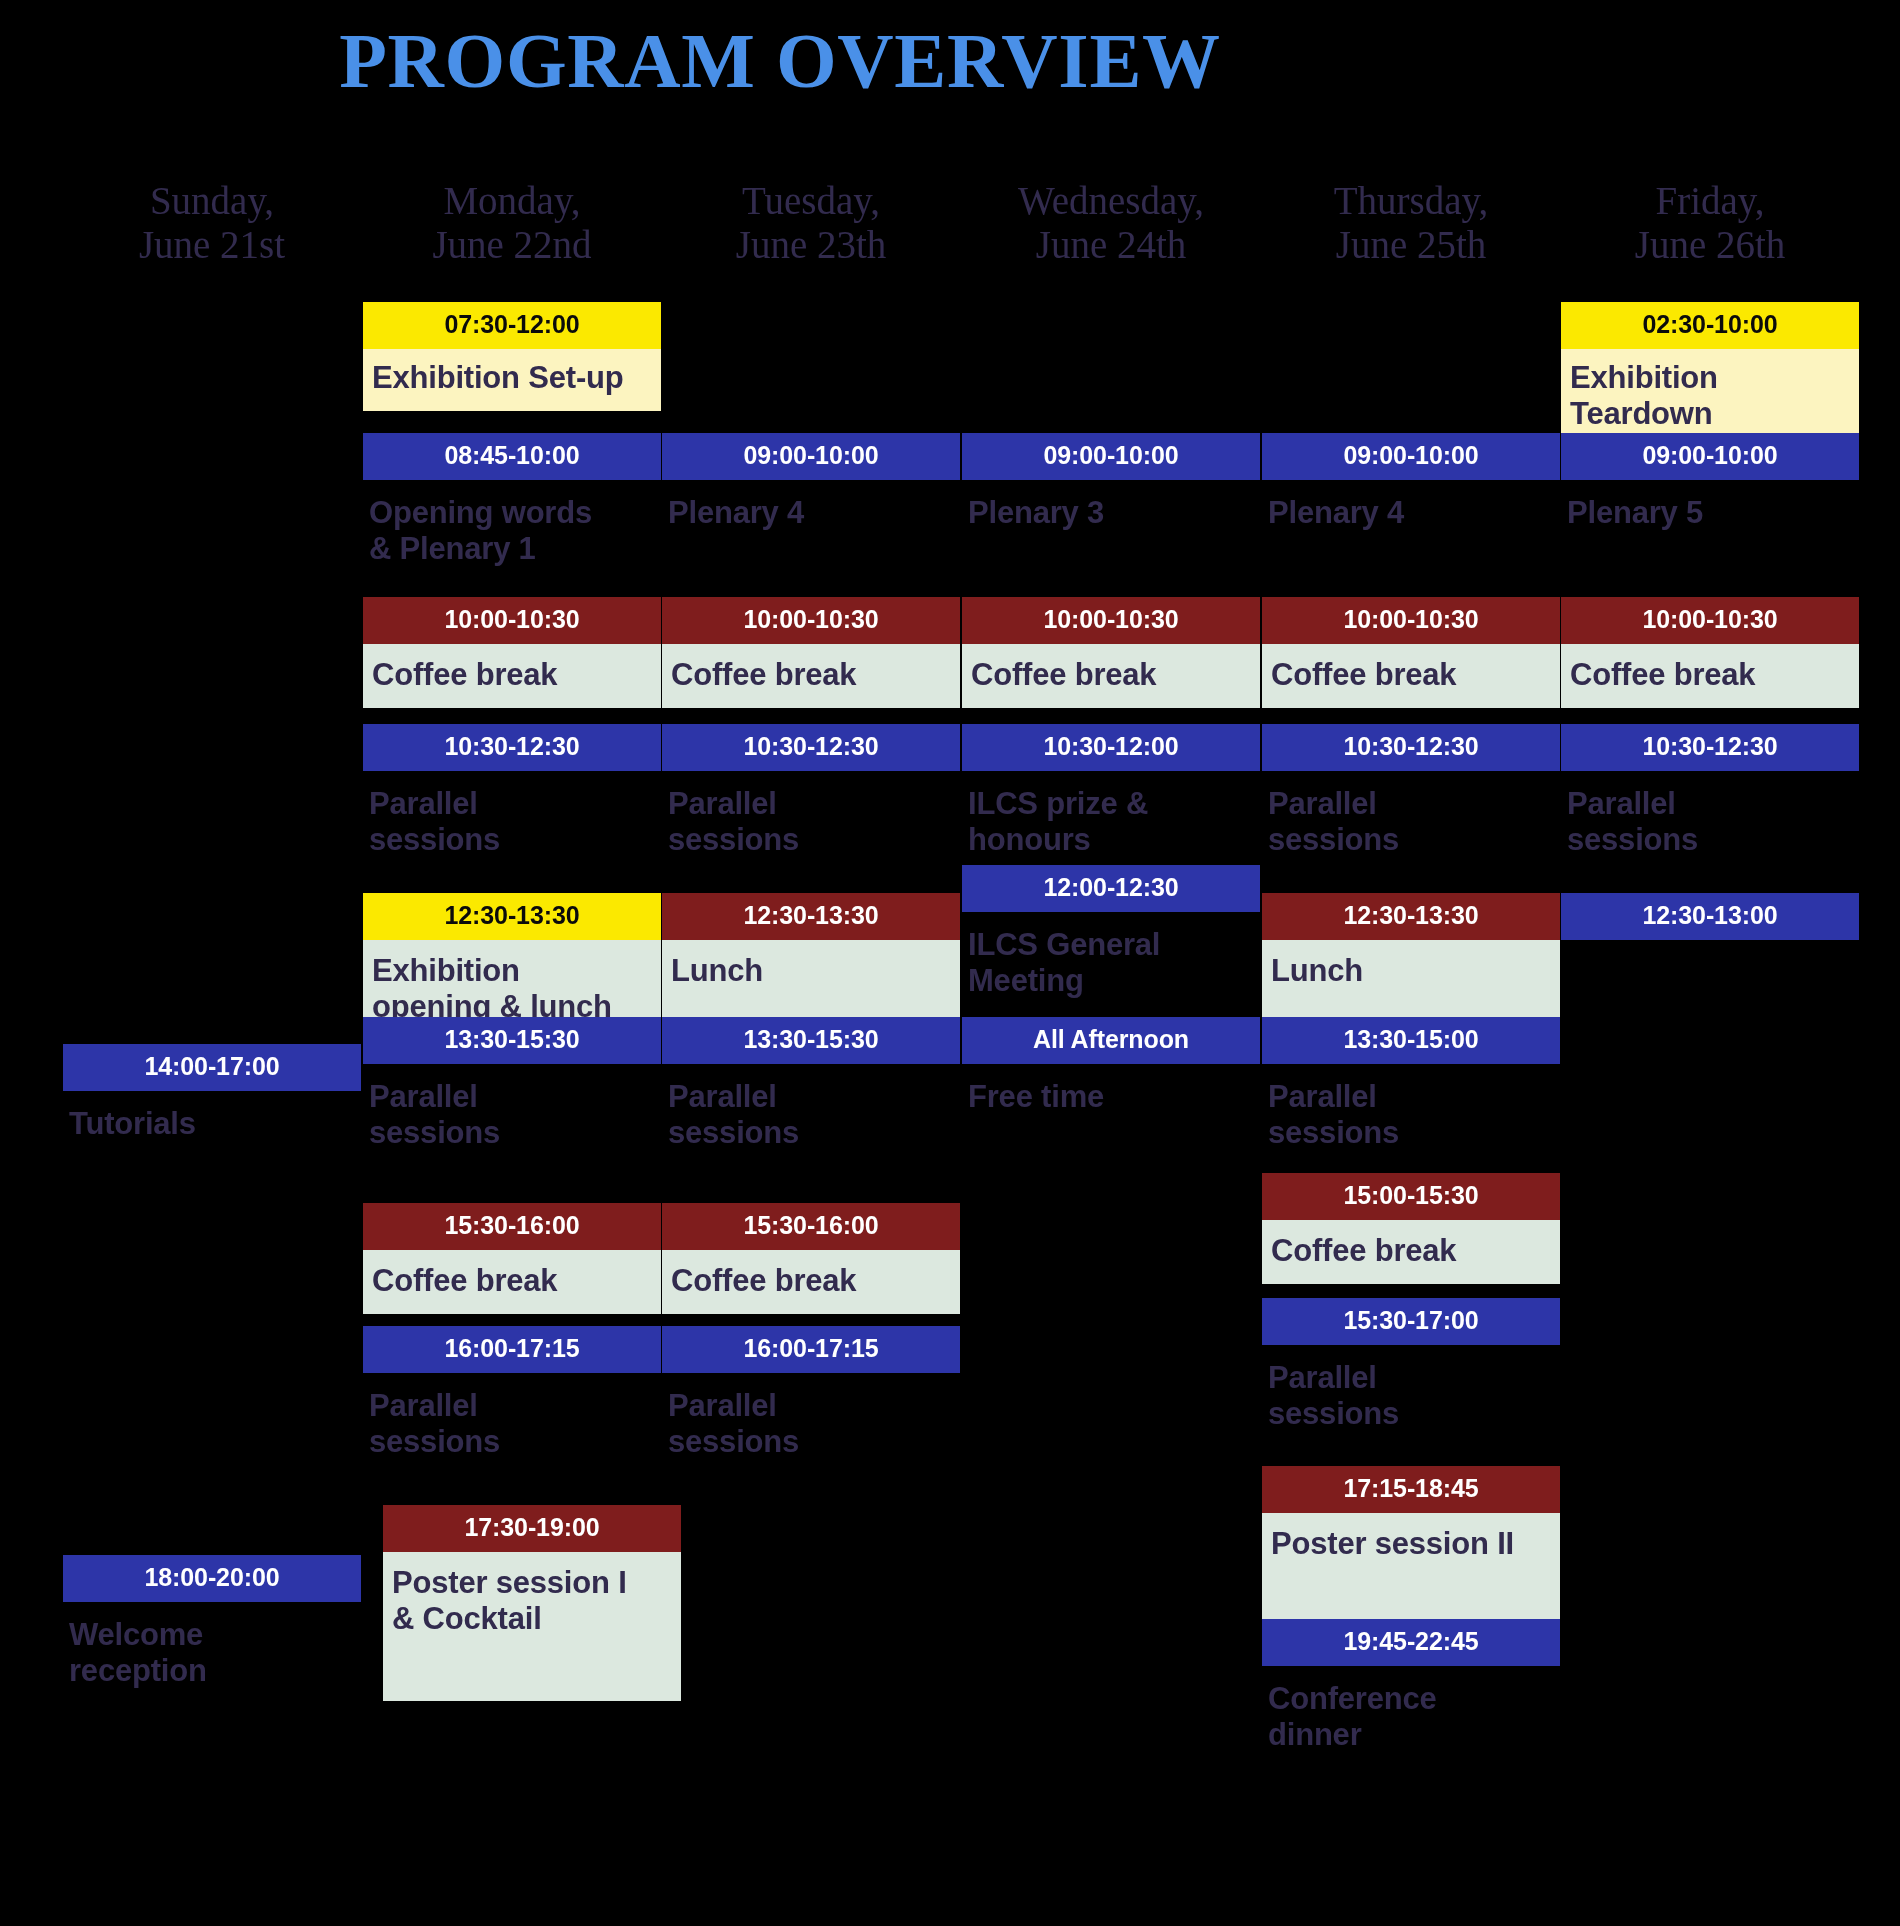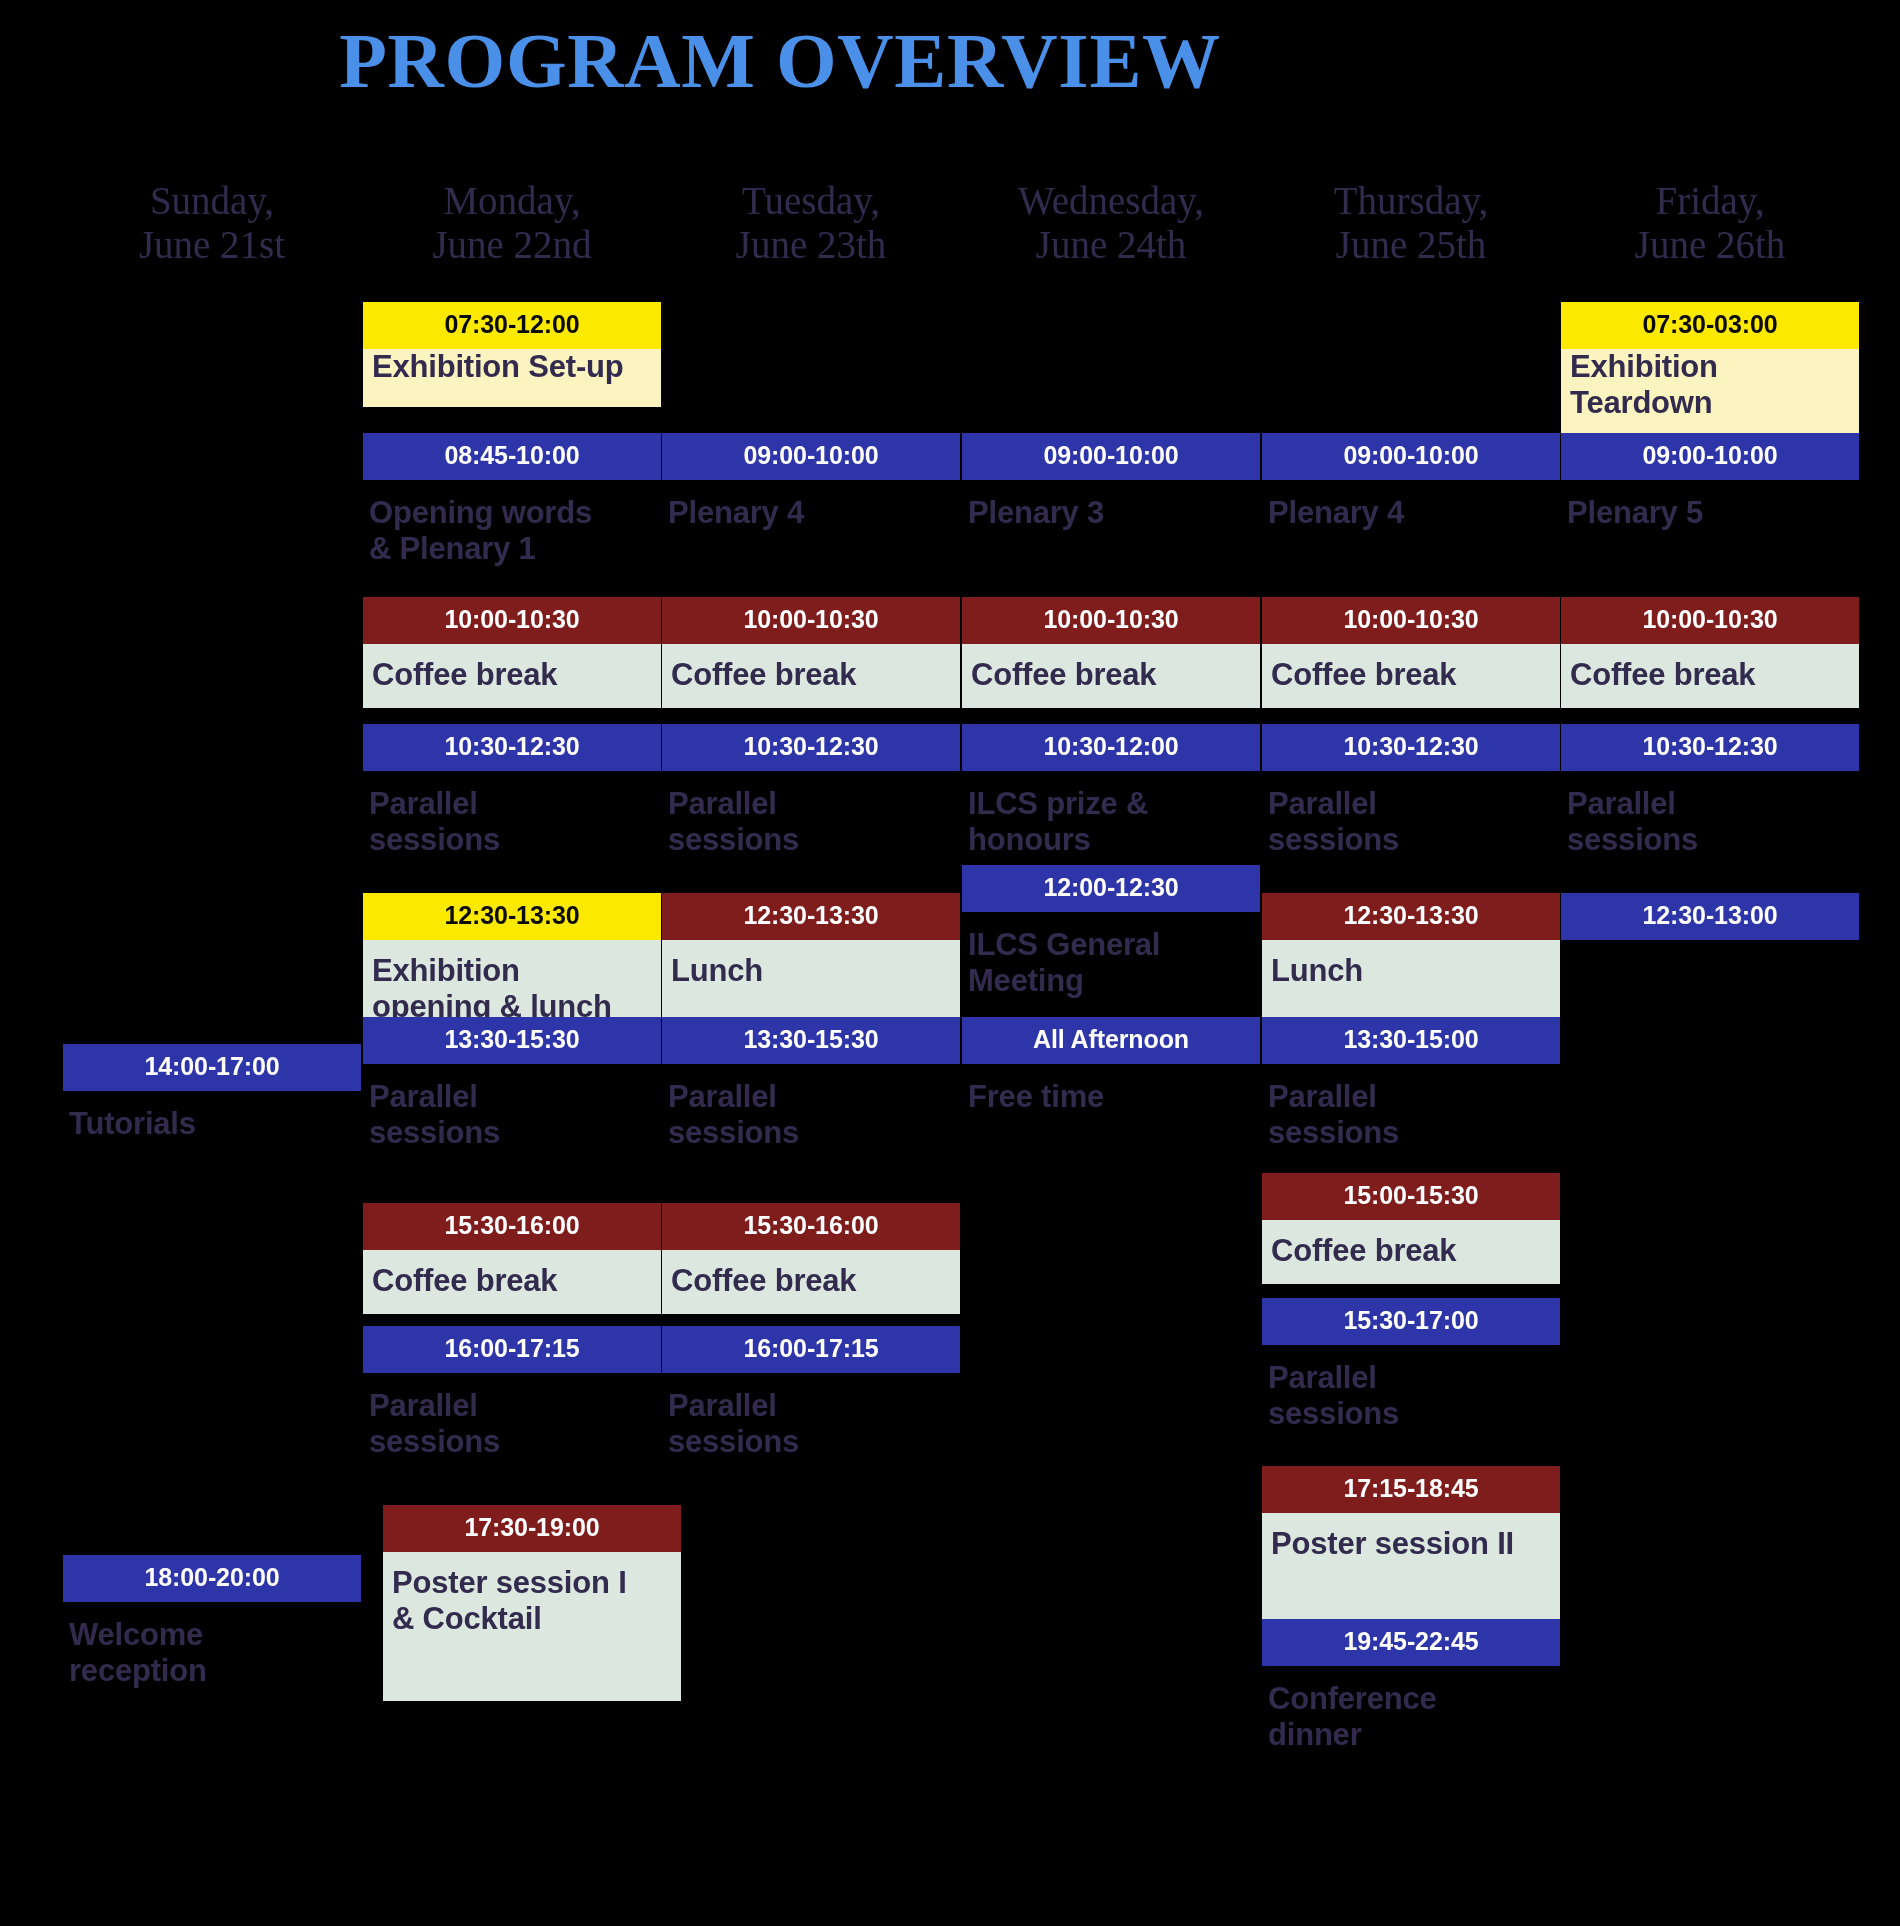--- a/index.html
+++ b/index.html
@@ -44,21 +44,21 @@
     font-weight:bold;
     font-size:31px;
     line-height:1.17;
     color:#322B4E;
     box-sizing:border-box;
     white-space:pre-line;
     letter-spacing:-0.2px;
   }
   .body.plain{background:transparent;padding:15px 0 0 6px;}
   .body.mint{background:#DCE8DF;padding:13.4px 0 15px 9px;}
-  .body.cream{background:#FCF4C0;padding:0 0 15px 9px;}
+  .body.cream{background:#FCF4C0;padding:11px 0 15px 9px;}
   
   .h-sm{min-height:58px;}
   .h-md{min-height:82px;}
   .h-xl{min-height:149px;}
 </style>
 </head>
 <body>
 
 <div id="page-title">PROGRAM OVERVIEW</div>
 
@@ -213,21 +213,21 @@
       <div class="body mint h-xl">Poster session II</div>
     </div>
     <div class="block" style="left: 1262px; top: 1619px;">
       <div class="bar blue">19:45-22:45</div>
       <div class="body plain h-md">Conference
 dinner</div>
     </div>
     <div class="day-head" style="left: 1561px;">Friday,
 June 26th</div>
     <div class="block" style="left: 1561px; top: 302px;">
-      <div class="bar yellow">07:30-03:00</div>
+      <div class="bar yellow">02:30-10:00</div>
       <div class="body cream h-md">Exhibition
 Teardown</div>
     </div>
     <div class="block" style="left: 1561px; top: 433px;">
       <div class="bar blue">09:00-10:00</div>
       <div class="body plain h-md">Plenary 5</div>
     </div>
     <div class="block" style="left: 1561px; top: 597px;">
       <div class="bar green">10:00-10:30</div>
       <div class="body mint h-sm">Coffee break</div>

